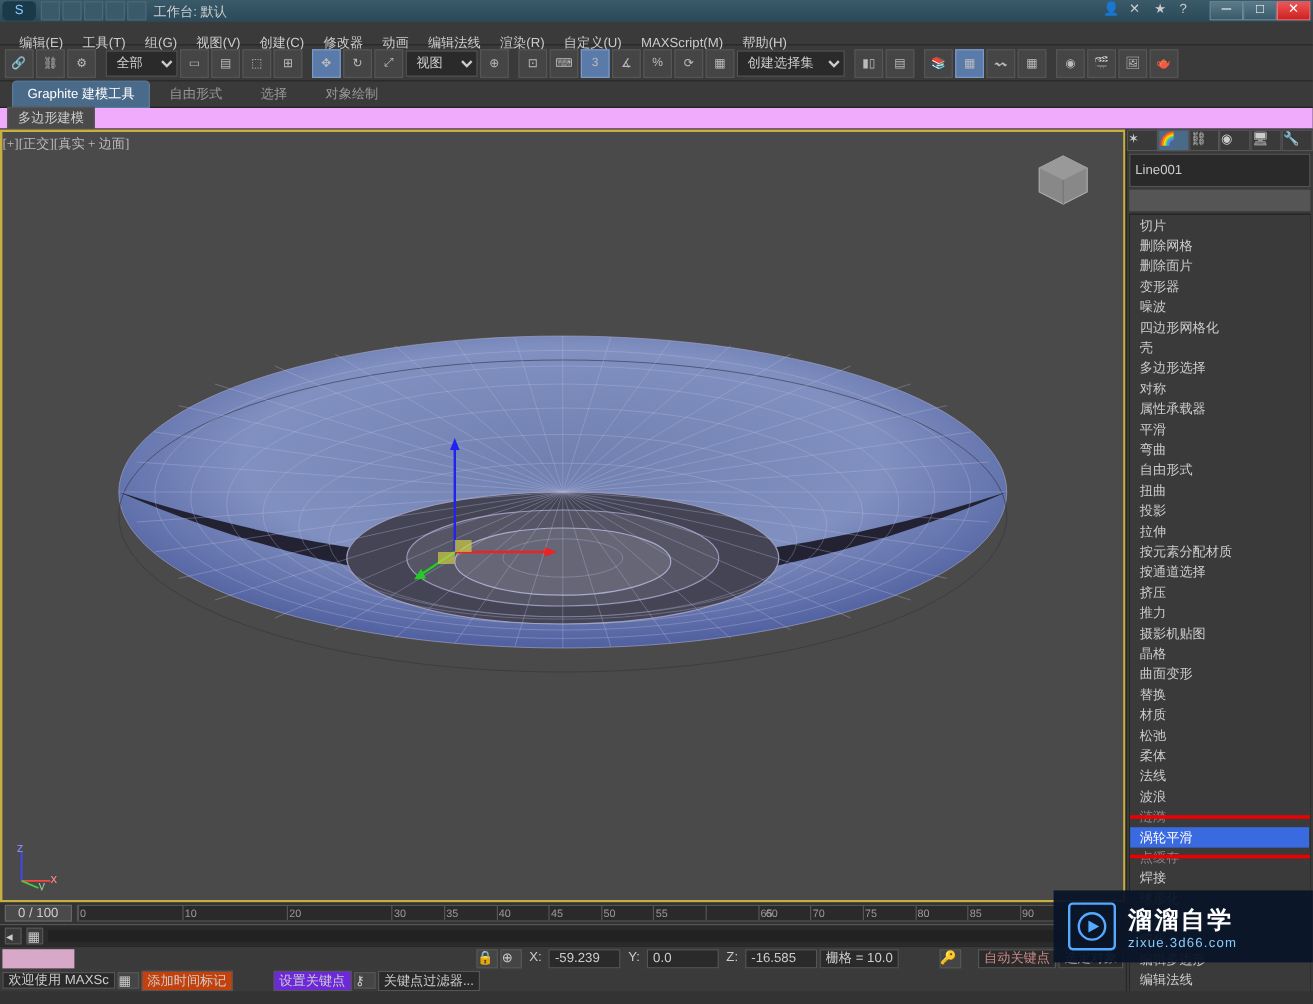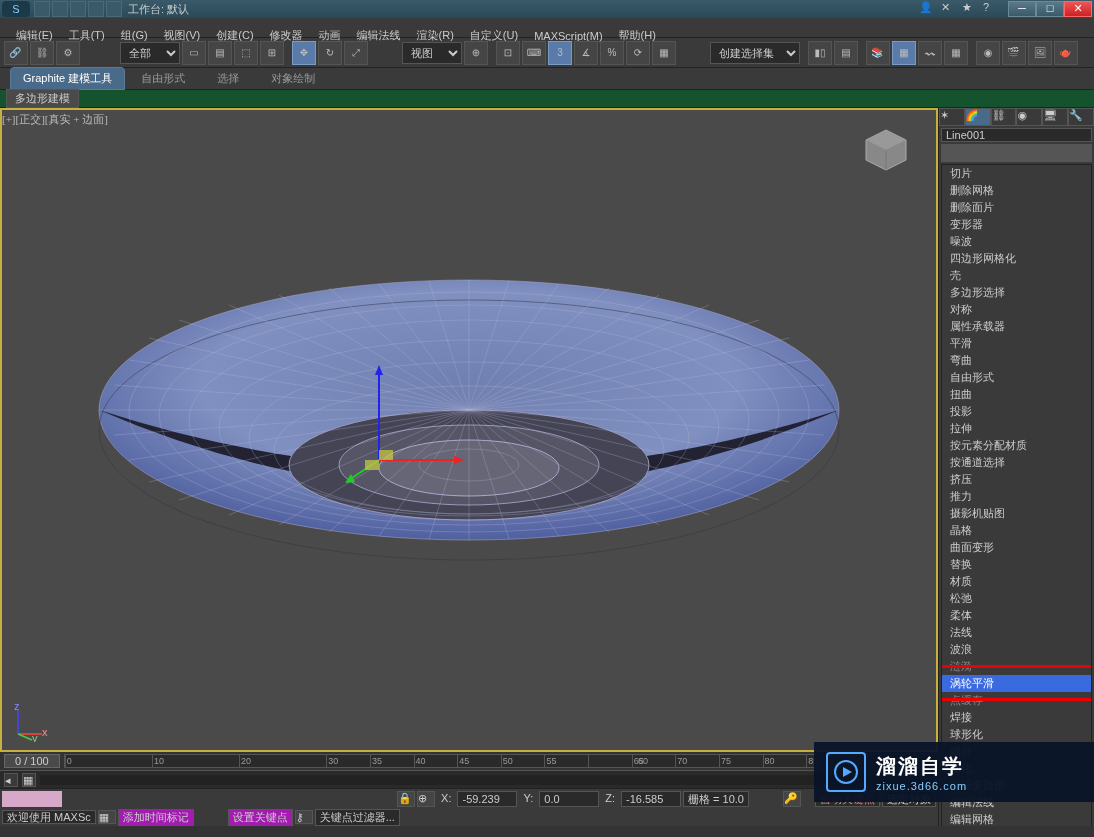--- a/index.html
+++ b/index.html
@@ -20,46 +20,46 @@
 .winbtns .close { background: linear-gradient(#e55,#c22); border-color: #f66; }
 
 
 .menubar { height: 20px; background: #3a3a3a; border-bottom: 1px solid #222; display: flex; align-items: center; padding: 0 8px; gap: 0; }
 .menubar span { padding: 2px 8px; cursor: default; margin-top: 16px; }
 
 
 .maintoolbar { height: 30px; background: #3a3a3a; border-bottom: 1px solid #222; display: flex; align-items: center; padding: 0 4px; gap: 2px; }
 .tbtn { width: 24px; height: 24px; background: #454545; border: 1px solid #555; display: flex; align-items: center; justify-content: center; color: #bbb; font-size: 10px; }
 .tbtn.active { background: #5a7aaa; border-color: #7a9ac8; }
-.tsel { height: 22px; background: #2a2a2a; border: 1px solid #555; color: #ccc; padding: 0 4px; margin-left: 32px; }
+.tsel { height: 22px; background: #2a2a2a; border: 1px solid #555; color: #ccc; padding: 0 4px; }
 .tsep { width: 4px; }
 
 
 .ribbon { height: 22px; background: #3a3a3a; border-bottom: 1px solid #222; display: flex; align-items: center; }
 .ribbon .tab { padding: 3px 12px; background: #4a6a8a; border: 1px solid #5a7a9a; color: #fff; border-radius: 4px 4px 0 0;}
 .ribbon .gtab { padding: 3px 16px; color: #999; }
-.ribbon2 { height: 18px; background: #14532d; border-bottom: 1px solid #222; display: flex; align-items: center; padding: 0 6px; }
+.ribbon2 { height: 18px; background: #f0abfc; border-bottom: 1px solid #222; display: flex; align-items: center; padding: 0 6px; }
 .ribbon2 span { background: #4a4a4a; padding: 1px 8px; border: 1px solid #555; }
 
 
 .vparea { position: absolute; top: 108px; left: 0; right: 156px; bottom: 85px; background: #4a4a4a; }
 .viewport { position: absolute; inset: 0; border: 2px solid #c8b040; }
 .vplabel { position: absolute; top: 2px; left: 0; color: #bbb; font-family: Liberation Serif, serif; }
 .viewcube { position: absolute; top: 15px; right: 25px; width: 50px; height: 50px; }
 .axis { position: absolute; bottom: 8px; left: 8px; width: 40px; height: 40px; }
 
 
 .scene { position: absolute; top: 50%; left: 50%; transform: translate(-50%,-55%); width: 780px; height: 400px; }
 
 
 .cmdpanel { position: absolute; top: 108px; right: 0; bottom: 0; width: 156px; background: #3a3a3a; display: flex; flex-direction: column; border-left: 1px solid #222; }
 .cmdtabs { height: 18px; background: #333; display: flex; }
 .cmdtabs span { flex: 1; border: 1px solid #555; background: #3a3a3a; }
 .cmdtabs span.active { background: #4a6a8a; }
-.objname { height: 14px; background: #2a2a2a; border: 1px solid #555; margin: 2px; color: #ccc; padding: 0 4px; line-height: 16px; }
+.objname { height: 28px; background: #2a2a2a; border: 1px solid #555; margin: 2px; color: #ccc; padding: 0 4px; line-height: 16px; }
 .modcolor { height: 18px; background: #555; margin: 0 2px 2px; }
 .modlist { flex: 1; background: #3a3a3a; border: 1px solid #222; margin: 0 2px; overflow-y: auto; position: relative;}
 .modlist::-webkit-scrollbar { width: 14px; background: #333; }
 .modlist::-webkit-scrollbar-thumb { background: #555; border: 1px solid #666; }
 .modlist div { padding: 1px 8px; color: #ccc; cursor: default; white-space: nowrap; }
 .modlist div.sel { background: #3a6ae0; color: #fff; }
 .modlist div.hide { color: #888; }
 .redbox { position: absolute; border: 3px solid #e00; pointer-events: none; }
 
 
@@ -85,21 +85,21 @@
 .status1 .setk { background: #2a2a2a; border: 1px solid #555; padding: 0 4px; height: 16px; line-height: 14px; }
 
 .status2 { position: absolute; left: 0; right: 156px; bottom: 11px; height: 18px; background: #3a3a3a; display: flex; align-items: center; padding: 0 2px; gap: 2px; }
 .status2 .welcome { background: #2a2a2a; border: 1px solid #555; padding: 0 4px; height: 14px; line-height: 12px; }
 .status2 .prompt { flex: 1; padding: 0 6px; color: #bbb; }
 .status2 .sbtn { width: 18px; height: 14px; background: #454545; border: 1px solid #555; }
 
 .bottomstrip { position: absolute; left: 0; right: 0; bottom: 0; height: 11px; background: #333; }
 
 
-.watermark { position: absolute; right: 0; bottom: 35px; width: 280px; height: 60px; background: rgba(10,20,40,0.95); display: flex; align-items: center; padding: 0 12px; gap: 10px; z-index: 50; }
+.watermark { position: absolute; right: 0; bottom: 35px; width: 216px; height: 60px; background: rgba(10,20,40,0.95); display: flex; align-items: center; padding: 0 12px; gap: 10px; z-index: 50; }
 .watermark .wmicon { width: 40px; height: 40px; border: 2px solid #5af; border-radius: 4px; display: flex; align-items: center; justify-content: center; }
 .watermark .wmtext { color: #fff; font-size: 20px; font-weight: bold; letter-spacing: 2px; }
 .watermark .wmurl { color: #8cf; font-size: 11px; letter-spacing: 1px; }
 
 </style>
 </head>
 <body>
 
 <div class="titlebar">
   <div class="logo">S</div>
@@ -401,23 +401,23 @@
   <div style="width:30px;"></div>
   <div class="sbtn">🔑</div>
   <div style="width:10px;"></div>
   <div class="auto">自动关键点</div>
   <div class="setk">选定对象</div>
 </div>
 
 <div class="status2">
   <div class="welcome">欢迎使用 MAXSc</div>
   <div class="sbtn">▦</div>
-  <div class="setk" style="background:#a21caf;border:1px solid #555;padding:0 4px;">添加时间标记</div>
+  <div class="setk" style="background:#c2410c;border:1px solid #555;padding:0 4px;">添加时间标记</div>
   <div style="width:30px;"></div>
-  <div class="setk" style="background:#a21caf;border:1px solid #555;padding:0 4px;">设置关键点</div>
+  <div class="setk" style="background:#6d28d9;border:1px solid #555;padding:0 4px;">设置关键点</div>
   <div class="sbtn">⚷</div>
   <div class="setk" style="background:#2a2a2a;border:1px solid #555;padding:0 4px;">关键点过滤器...</div>
 </div>
 
 <div class="bottomstrip"></div>
 
 <div class="watermark">
   <div class="wmicon">
     <svg width="28" height="28" viewBox="0 0 28 28">
         <circle cx="14" cy="14" r="11" fill="none" stroke="#5af" stroke-width="2"></circle>

